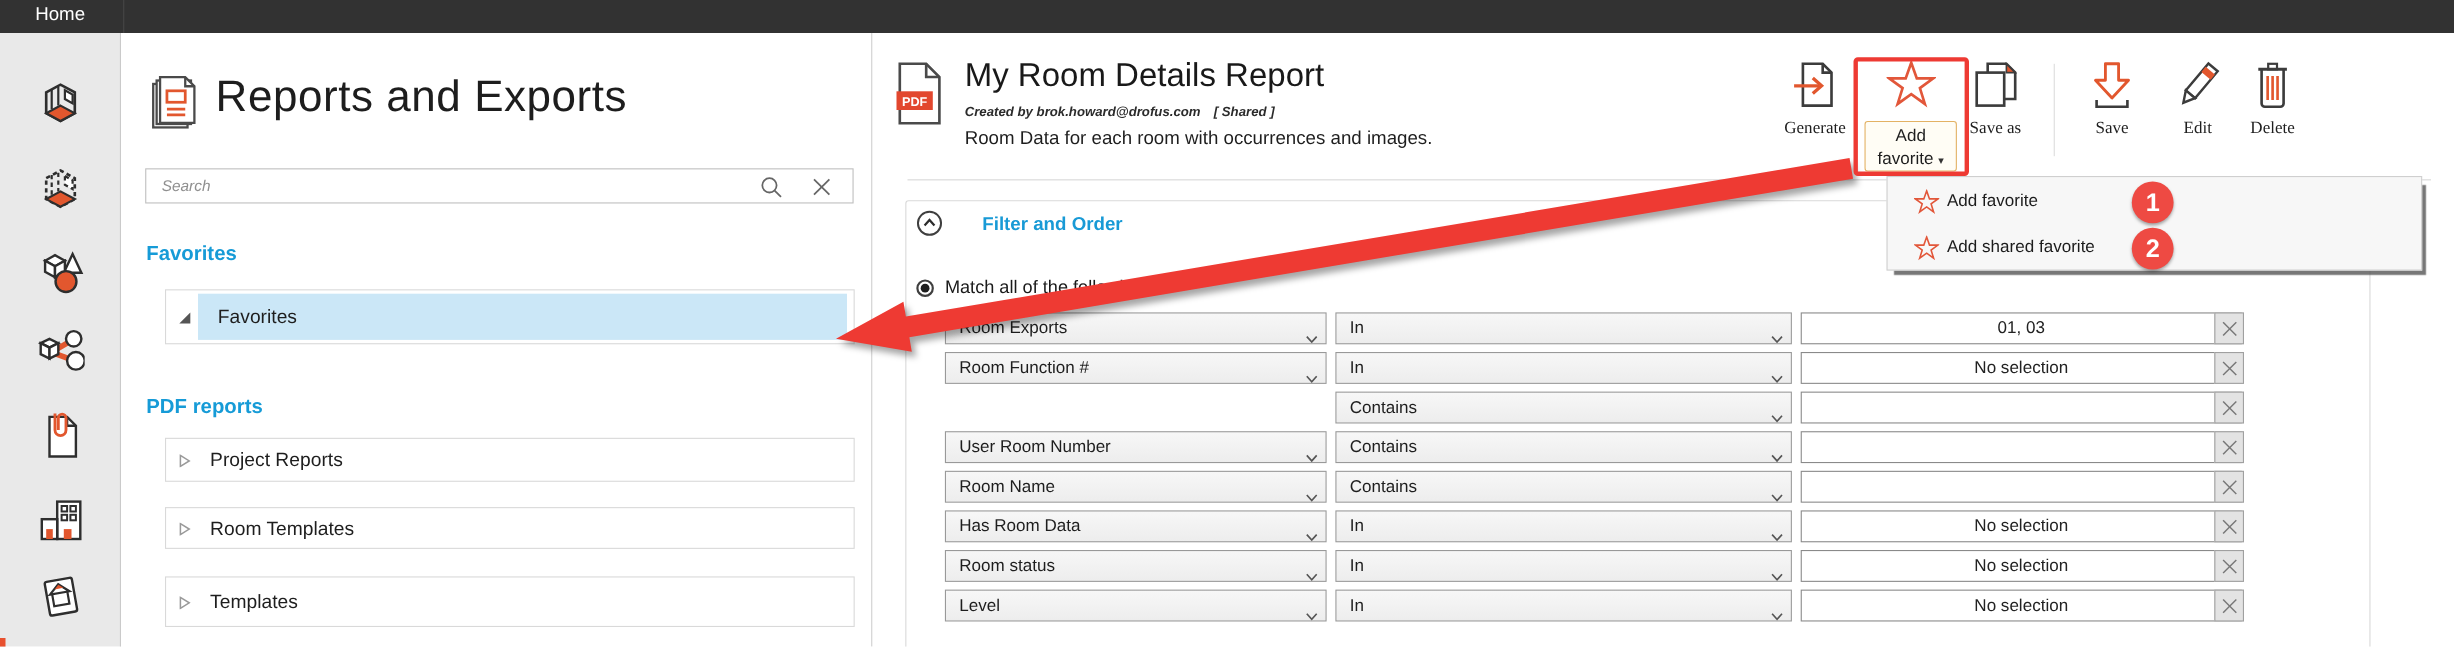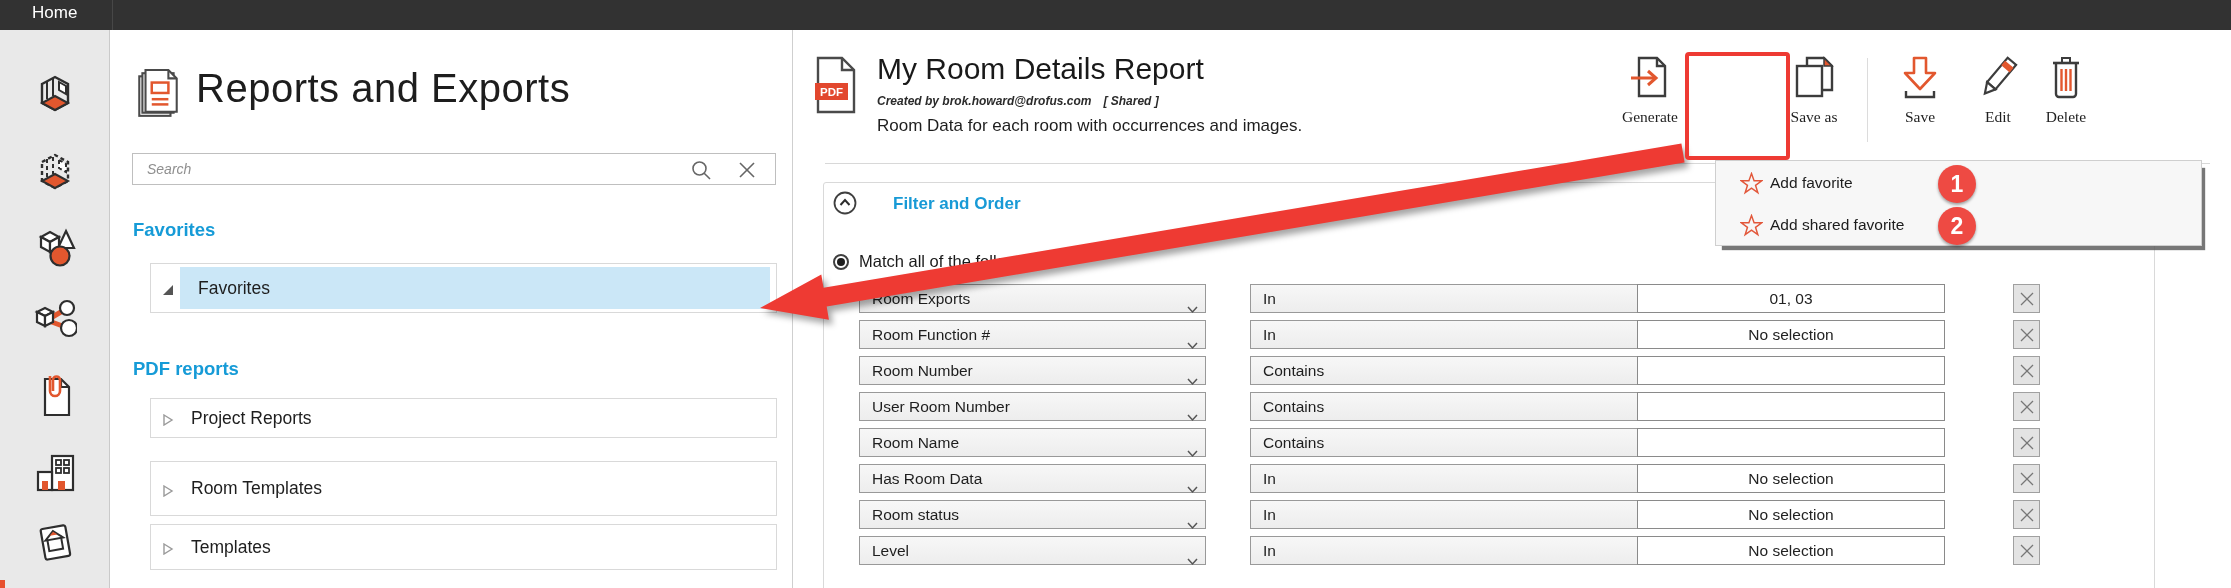--- a/index.html
+++ b/index.html
@@ -68,22 +68,22 @@
   #filter-title{position:absolute;left:69px;top:11px;font-size:17px;font-weight:bold;color:#189ad6;}
   #match-radio{position:absolute;left:9px;top:71px;width:16px;height:16px;border:2px solid #3f3f3f;border-radius:50%;box-sizing:border-box;}
   #match-radio::after{content:"";position:absolute;left:2px;top:2px;width:8px;height:8px;border-radius:50%;background:#1e1e1e;}
   #match-label{position:absolute;left:35px;top:69px;font-size:16.5px;color:#1a1a1a;}
 
   .frow{position:absolute;left:0;width:100%;height:29px;}
   .fcell{position:absolute;top:0;height:29px;box-sizing:border-box;font-size:15.5px;line-height:27px;}
   .fsel{background:linear-gradient(#f7f7f7,#ededed);border:1px solid #999;padding-left:12px;color:#1e1e1e;}
   .fsel .chev{position:absolute;right:7px;top:10px;width:11px;height:8px;}
   .f-field{left:35px;width:347px;}
-  .f-op{left:390px;width:415px;margin-left:36px;}
-  .f-val{left:813px;width:308px;background:#fff;border:1px solid #8a8a8a;text-align:center;color:#222;}
+  .f-op{left:390px;width:415px;}
+  .f-val{left:813px;width:401px;background:#fff;border:1px solid #8a8a8a;text-align:center;color:#222;}
   .f-x{position:absolute;left:1189px;top:0;width:27px;height:29px;background:#e3e3e3;border:1px solid #a0a0a0;
        box-sizing:border-box;display:flex;align-items:center;justify-content:center;}
 
   
   #arrow-overlay{left:0;top:0;width:2231px;height:588px;z-index:50;pointer-events:none;}
 </style>
 </head>
 <body>
 
 <div id="app">
@@ -210,21 +210,21 @@
   <div class="sec-head" style="top:358px">PDF reports</div>
 
   <div class="tree-box" style="top:398px;height:40px">
     <span class="tree-exp"><svg viewBox="0 0 12 12" width="12" height="12">
           <polygon points="2,1 10,6 2,11" fill="none" stroke="#9a9a9a" stroke-width="1.4"></polygon>
         </svg></span>
     <div class="plain-row">
         <span class="tree-label">Project Reports</span>
       </div>
   </div>
-  <div class="tree-box" style="top:461px;height:55px">
+  <div class="tree-box" style="top:461px;height:38px">
     <span class="tree-exp"><svg viewBox="0 0 12 12" width="12" height="12">
           <polygon points="2,1 10,6 2,11" fill="none" stroke="#9a9a9a" stroke-width="1.4"></polygon>
         </svg></span>
     <div class="plain-row">
         <span class="tree-label">Room Templates</span>
       </div>
   </div>
   <div class="tree-box" style="top:524px;height:46px">
     <span class="tree-exp"><svg viewBox="0 0 12 12" width="12" height="12">
           <polygon points="2,1 10,6 2,11" fill="none" stroke="#9a9a9a" stroke-width="1.4"></polygon>
@@ -253,20 +253,31 @@
       <svg viewBox="0 0 46 46" width="46" height="46">
           <path d="M12 4 H30 L38 12 V42 H12 Z" fill="#fff" stroke="#3c3c3c" stroke-width="2.4"></path>
           <path d="M30 4 V12 H38" fill="none" stroke="#3c3c3c" stroke-width="2.4"></path>
           <line x1="4" y1="24" x2="27" y2="24" stroke="#e2572e" stroke-width="3"></line>
           <path d="M21 17 L29 24 L21 31" fill="none" stroke="#e2572e" stroke-width="3"></path>
         </svg>
     </span>
     <span class="tlabel">Generate</span>
   </div>
 
+  <div class="abs" id="addfav-btn">
+    <span class="star">
+      <svg viewBox="0 0 24 24" width="45" height="45">
+          <polygon points="12,1.6 14.7,9.2 22.7,9.2 16.2,13.9 18.6,21.6 12,16.8 5.4,21.6 7.8,13.9 1.3,9.2 9.3,9.2" fill="none" stroke="#e2573a" stroke-width="1.3"></polygon>
+        </svg>
+    </span>
+    <div id="addfav-label">
+      <span>Add</span><br>
+      <span>favorite</span> <span style="font-size:10px;color:#333">▾</span>
+    </div>
+  </div>
   <div class="abs" id="addfav-annot"></div>
 
   <div class="tbtn" style="left:1772px;width:84px">
     <span class="ticon">
       <svg viewBox="0 0 46 46" width="46" height="46">
           <path d="M16 4 H33 L41 12 V36 H16 Z" fill="#fff" stroke="#3c3c3c" stroke-width="2.4"></path>
           <polygon points="33,4 41,12 33,12" fill="#e2572e" stroke="#3c3c3c" stroke-width="1.5"></polygon>
           <rect x="6" y="12" width="25" height="30" fill="#fff" stroke="#3c3c3c" stroke-width="2.4"></rect>
         </svg>
     </span>
@@ -377,26 +388,20 @@
     <div class="fcell f-val bindspot-val">No selection</div>
     <div class="f-x">
       <svg viewBox="0 0 14 14" width="14" height="14">
               <line x1="1" y1="1" x2="13" y2="13" stroke="#777" stroke-width="1.3"></line>
               <line x1="13" y1="1" x2="1" y2="13" stroke="#777" stroke-width="1.3"></line>
             </svg>
     </div>
   </div>
 
   <div class="frow" style="top: 173px;">
-    <div class="fcell fsel f-field">
-      <span class="bindspot-field">Room Number</span>
-      <span class="chev"><svg viewBox="0 0 11 8" width="11" height="8">
-                <polyline points="1,1 5.5,6 10,1" fill="none" stroke="#555" stroke-width="1.5"></polyline>
-              </svg></span>
-    </div>
     <div class="fcell fsel f-op">
       <span class="bindspot-op">Contains</span>
       <span class="chev"><svg viewBox="0 0 11 8" width="11" height="8">
                 <polyline points="1,1 5.5,6 10,1" fill="none" stroke="#555" stroke-width="1.5"></polyline>
               </svg></span>
     </div>
     <div class="fcell f-val bindspot-val"></div>
     <div class="f-x">
       <svg viewBox="0 0 14 14" width="14" height="14">
               <line x1="1" y1="1" x2="13" y2="13" stroke="#777" stroke-width="1.3"></line>

